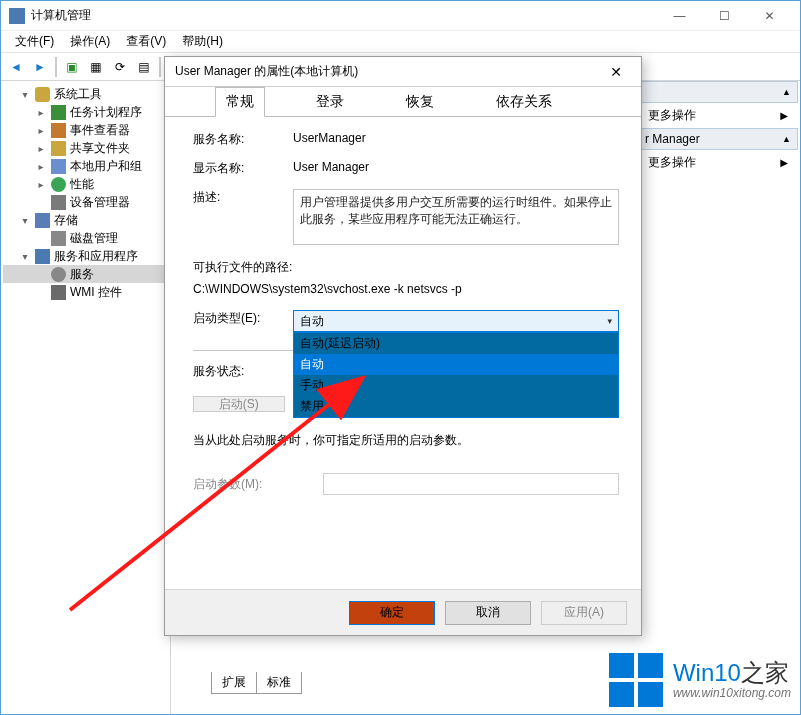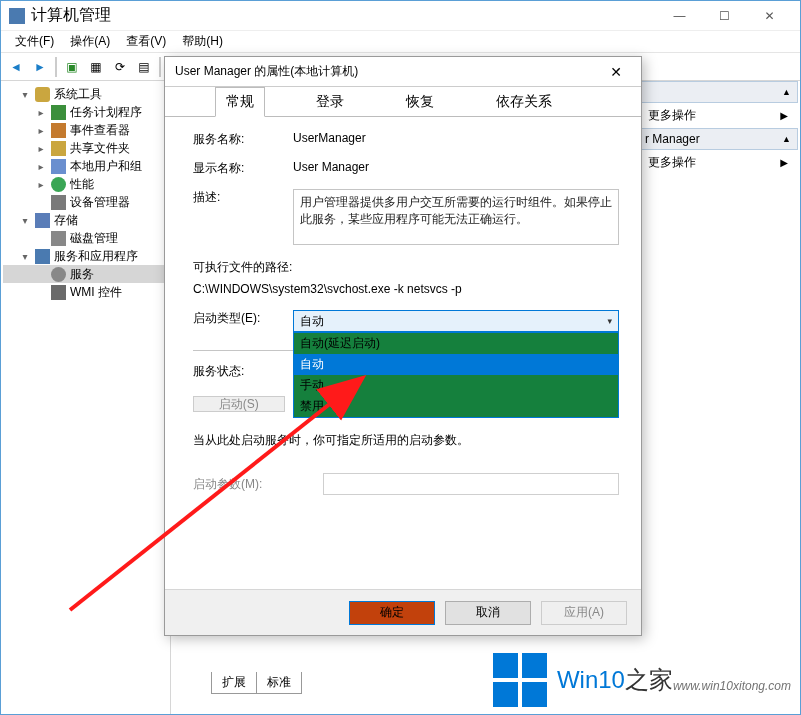--- a/index.html
+++ b/index.html
@@ -2,21 +2,21 @@
 <html><head>
 <meta charset="utf-8">
 <style>
 *{box-sizing:border-box;margin:0;padding:0;font-family:"Microsoft YaHei","Segoe UI",SimSun,sans-serif;}
 body{width:801px;height:715px;background:#fff;font-size:12px;color:#000;overflow:hidden;position:relative;}
 
 
 .main-window{position:absolute;left:0;top:0;width:801px;height:715px;border:1px solid #5a9fd6;background:#fff;}
 .titlebar{height:30px;background:#fff;display:flex;align-items:center;padding:0 8px;border-bottom:1px solid #eee;}
 .titlebar .app-icon{width:16px;height:16px;background:#4a7ab0;margin-right:6px;}
-.titlebar .title{flex:1;font-size:16px;}
+.titlebar .title{flex:1;font-size:12px;}
 .titlebar .win-btns{display:flex;}
 .win-btn{width:45px;height:29px;display:flex;align-items:center;justify-content:center;color:#555;}
 
 .menubar{height:22px;display:flex;align-items:center;padding:0 6px;border-bottom:1px solid #e5e5e5;}
 .menubar span{padding:2px 8px;}
 
 .toolbar{height:28px;display:flex;align-items:center;padding:0 4px;border-bottom:1px solid #d6d6d6;gap:2px;}
 .tbtn{width:22px;height:22px;display:flex;align-items:center;justify-content:center;border:1px solid transparent;}
 .tbtn.blue{color:#1b7ec8;}
 .tbtn.green{color:#2a8a2a;}
@@ -70,21 +70,21 @@
 .form-row{display:flex;align-items:flex-start;margin-bottom:12px;}
 .flabel{width:100px;}
 .fval{flex:1;}
 .desc-box{flex:1;height:56px;border:1px solid #c5c5c5;padding:4px 6px;background:#fff;color:#222;line-height:1.4;overflow:hidden;}
 .path-block{margin-top:14px;margin-bottom:14px;}
 .path-block .p1{margin-bottom:6px;}
 
 .select-wrap{position:relative;flex:1;}
 .select-btn{width:100%;height:22px;border:1px solid #0078d7;background:#e5f1fb;display:flex;align-items:center;justify-content:space-between;padding:0 6px;}
 .select-btn .dd{font-size:9px;color:#333;}
-.dropdown{position:absolute;left:0;top:22px;width:100%;border:1px solid #0078d7;background:#15803d;z-index:10;}
+.dropdown{position:absolute;left:0;top:22px;width:100%;border:1px solid #0078d7;background:#0369a1;z-index:10;}
 .dd-opt{padding:2px 6px;}
 .dd-opt.sel{background:#0078d7;color:#fff;}
 
 hr.sep{border:none;border-top:1px solid #c5c5c5;margin:18px 0 12px 0;}
 
 .svc-status-row{display:flex;align-items:center;margin-bottom:16px;}
 .svc-status-row .flabel{width:100px;}
 
 .btn-row{display:flex;gap:20px;margin-bottom:20px;justify-content:flex-start;}
 .btn{width:96px;height:16px;border:1px solid #adadad;background:#e1e1e1;display:flex;align-items:center;justify-content:center;font-size:12px;}
@@ -97,21 +97,21 @@
 
 .dlg-footer{position:absolute;left:0;right:0;bottom:0;height:46px;background:#f0f0f0;border-top:1px solid #d6d6d6;display:flex;align-items:center;justify-content:flex-end;gap:10px;padding-right:14px;}
 .fbtn{width:86px;height:24px;border:1px solid #adadad;background:#e1e1e1;display:flex;align-items:center;justify-content:center;}
 .fbtn.primary{border:1px solid #0078d7;background:#c2410c;}
 .fbtn.disabled{color:#888;border-color:#ccc;background:#efefef;}
 
 
 .wm{position:absolute;right:10px;bottom:8px;display:flex;align-items:center;gap:10px;}
 .wm-logo{width:54px;height:54px;display:grid;grid-template-columns:1fr 1fr;grid-template-rows:1fr 1fr;gap:4px;}
 .wm-logo div{background:#0078d7;}
-.wm-text{display:flex;line-height:1.1;align-items:flex-end;}
+.wm-text{display:flex;flex-direction:column;line-height:1.1;}
 .wm-text .t1{font-size:24px;color:#333;font-weight:400;}
 .wm-text .t1 b{color:#0078d7;font-weight:400;}
 .wm-text .t2{font-size:12px;color:#737373;font-style:italic;}
 
 
 .arrow-svg{position:absolute;left:60px;top:300px;pointer-events:none;z-index:50;}
 </style>
 </head>
 <body>
 

